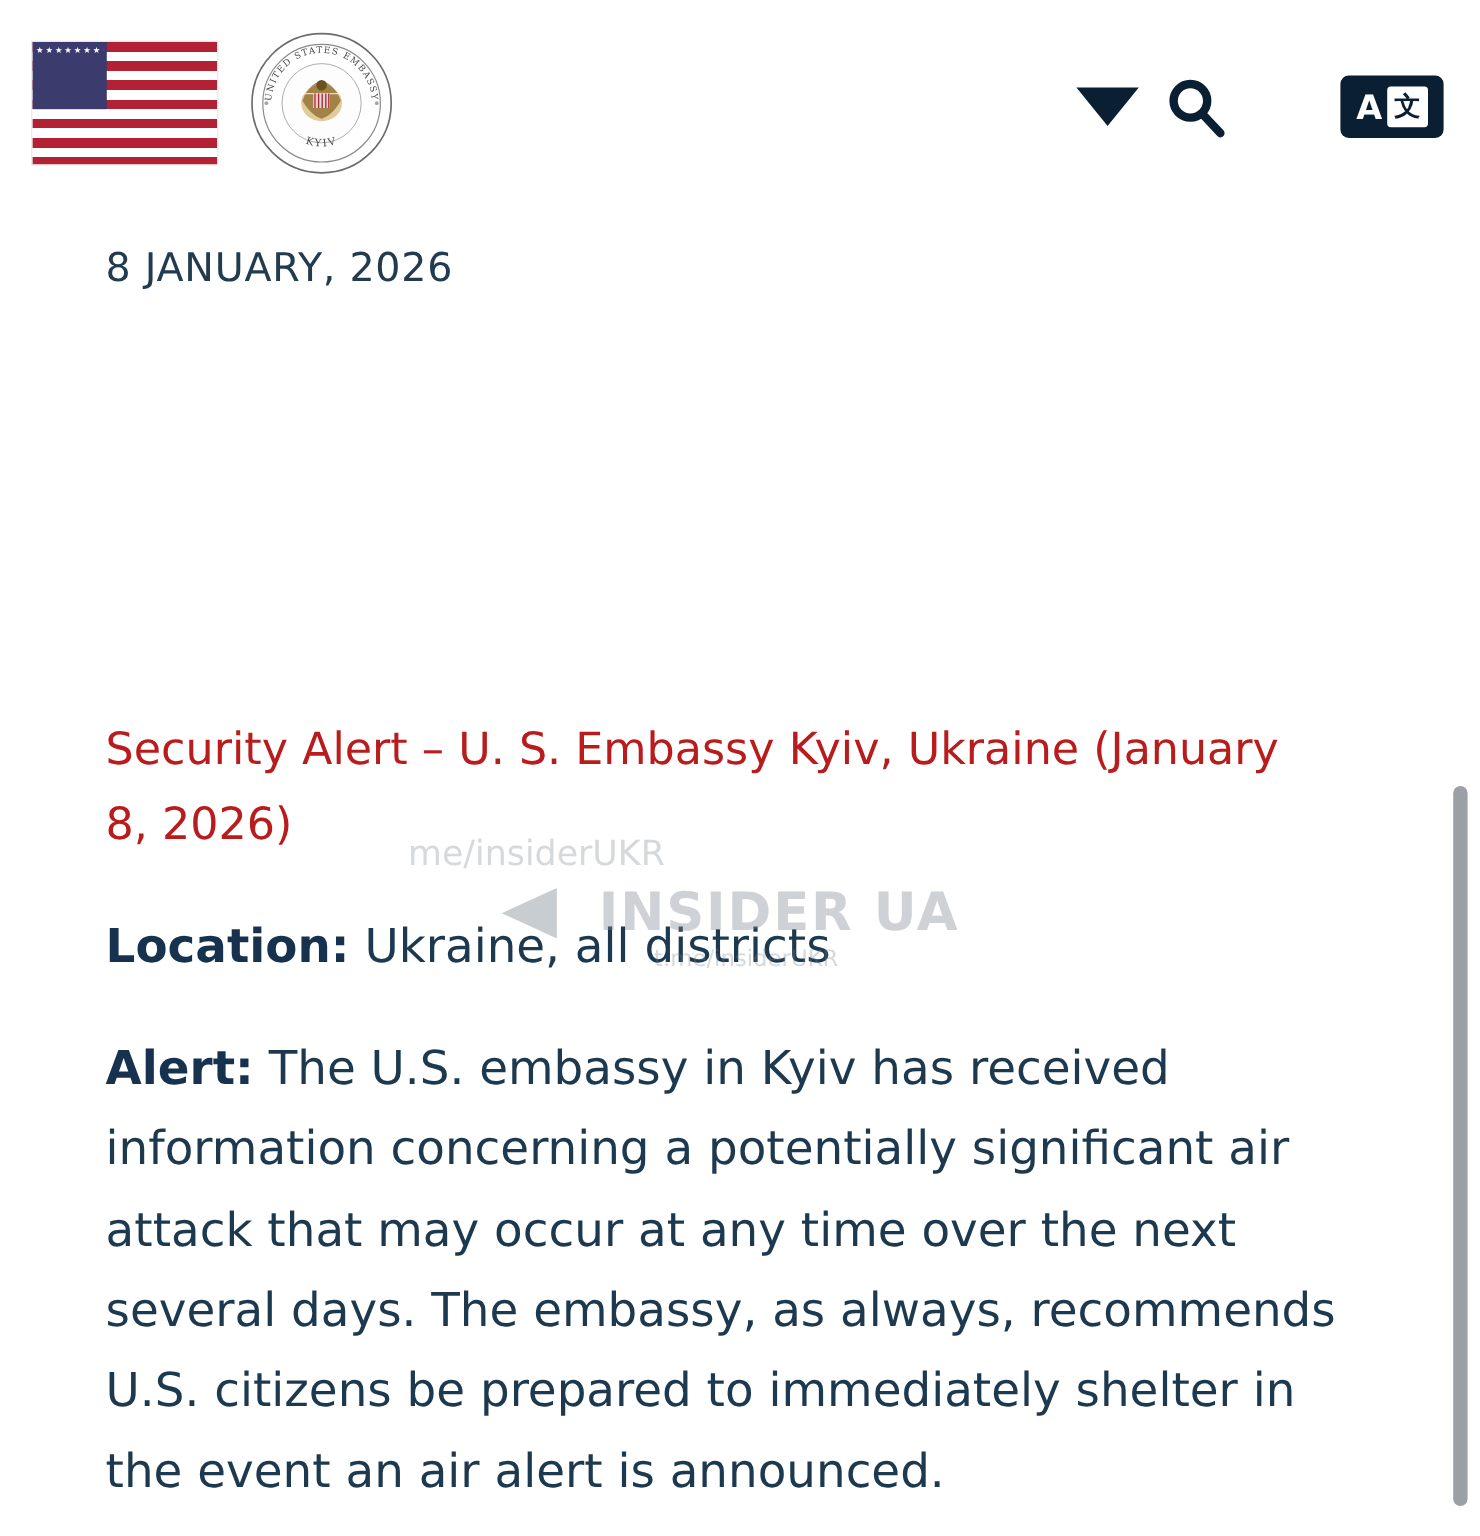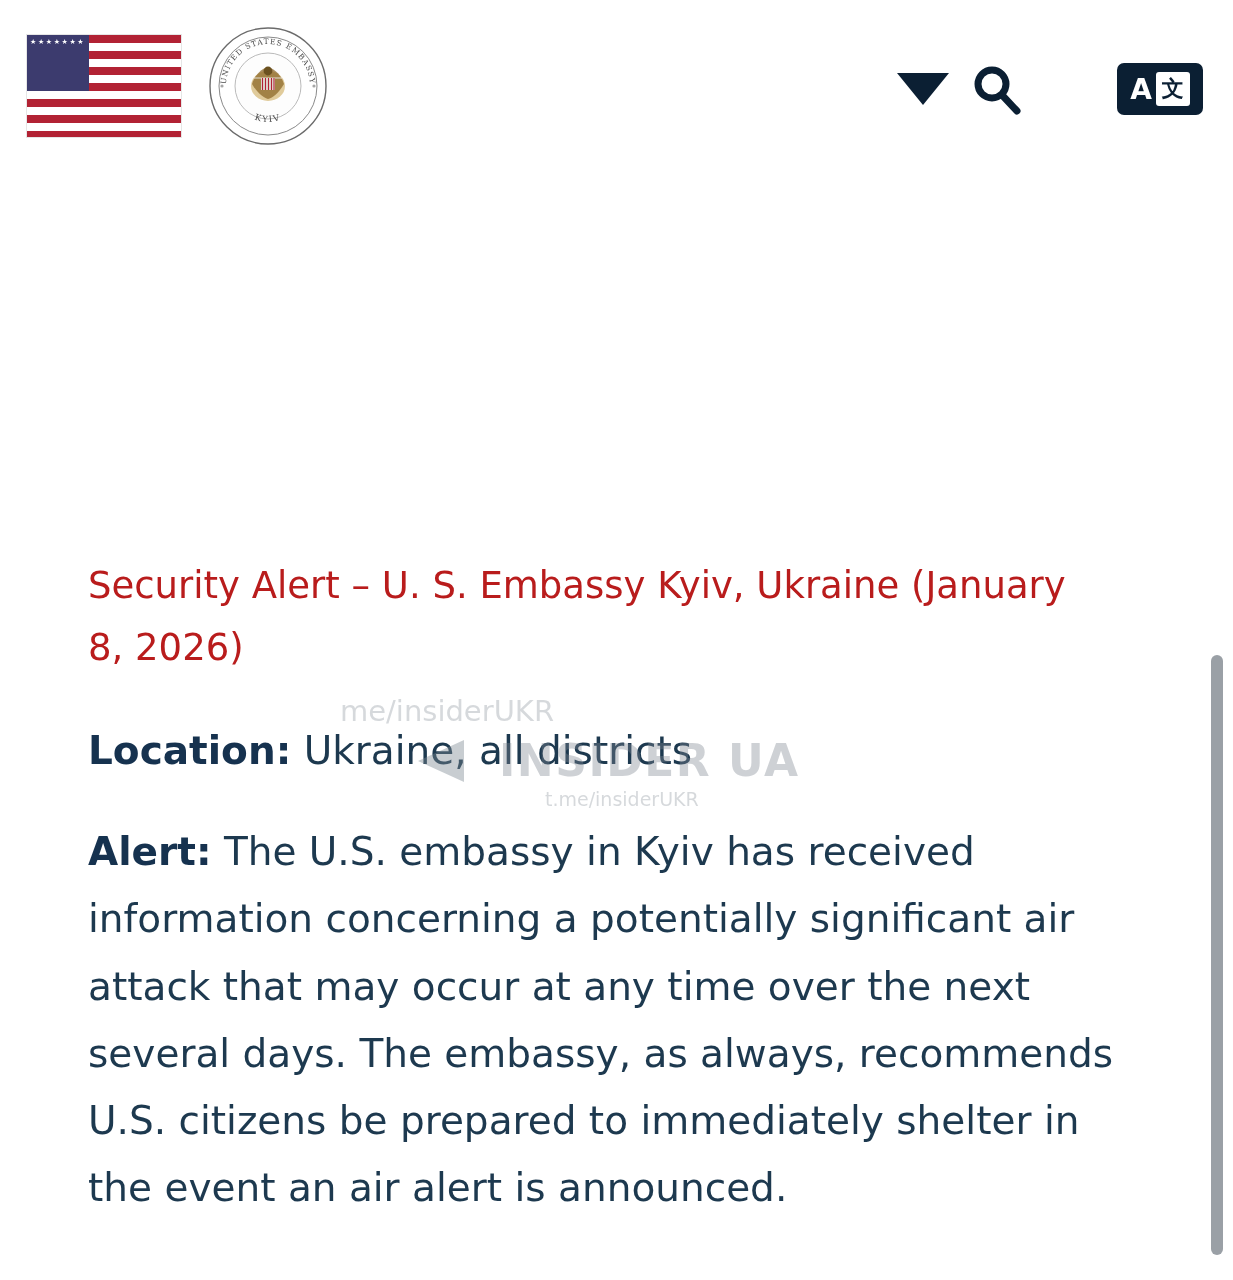--- a/index.html
+++ b/index.html
@@ -289,20 +289,21 @@
       <div class="tool translate-btn">
         <span>A</span>
         <span class="glyph-box">文</span>
       </div>
 
     </div>
   </div>
 
   <div class="content">
 
+    <div class="date-line">8 JANUARY, 2026</div>
 
     <div class="spacer"></div>
 
     <h1 class="article-title">Security Alert – U. S. Embassy Kyiv, Ukraine (January 8, 2026)</h1>
 
     <p class="para">
       <b>Location:</b><span> Ukraine, all districts</span>
     </p>
 
     <p class="para">

